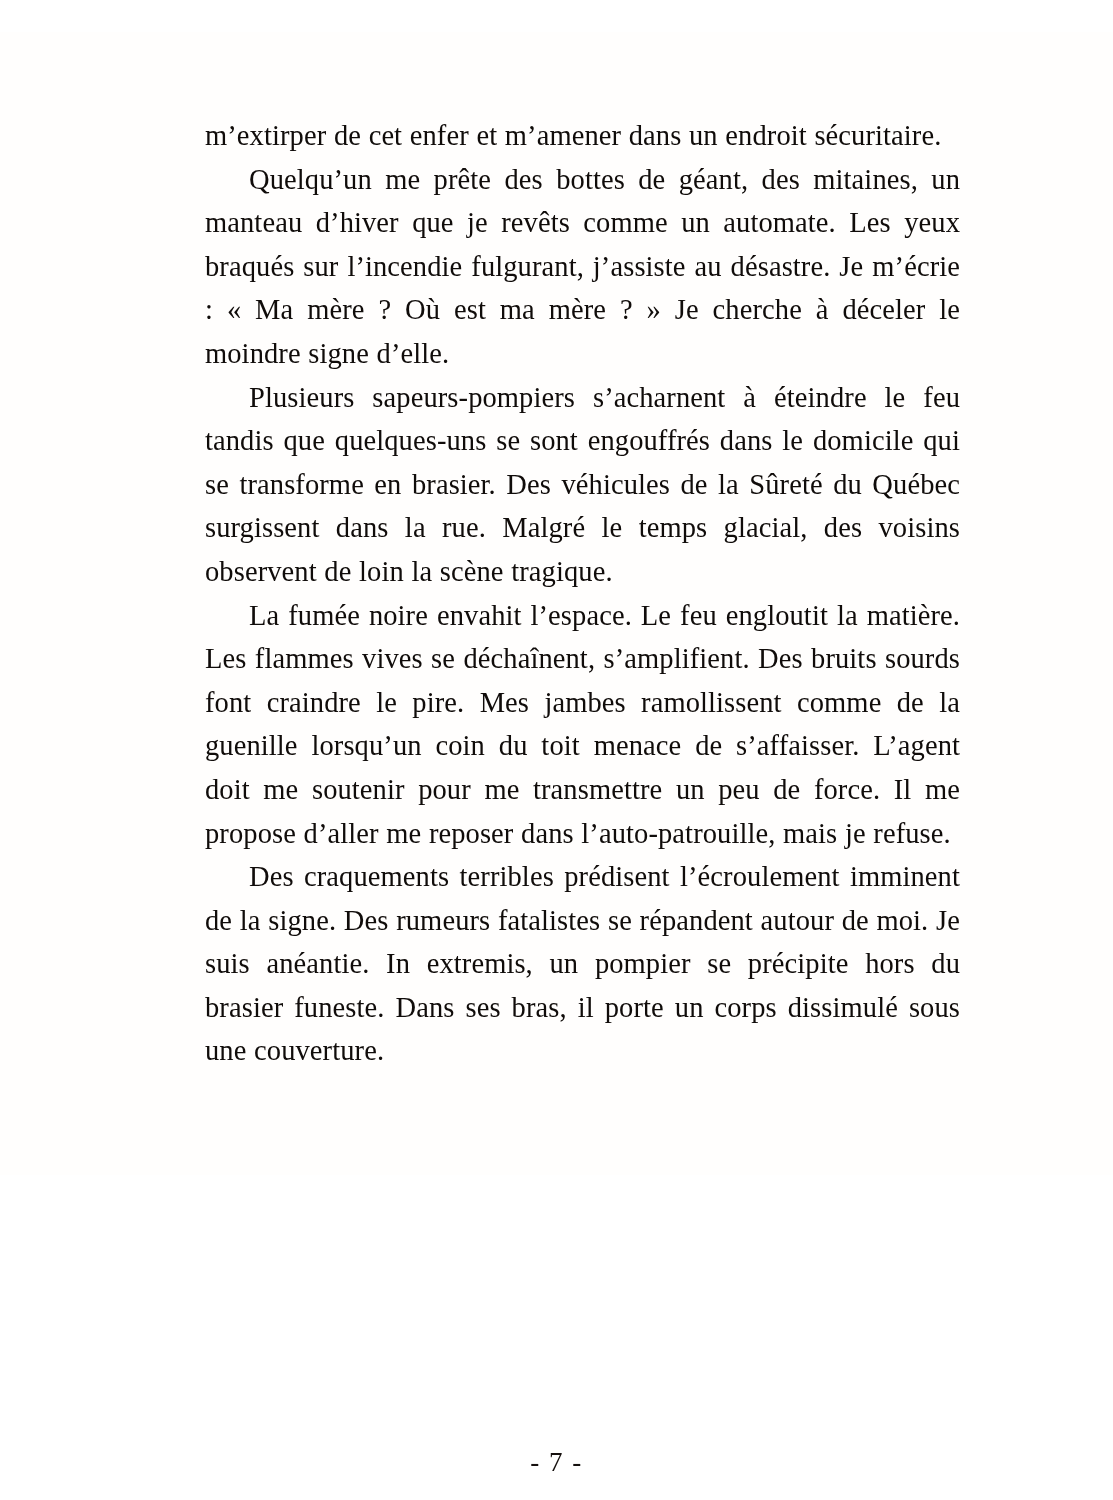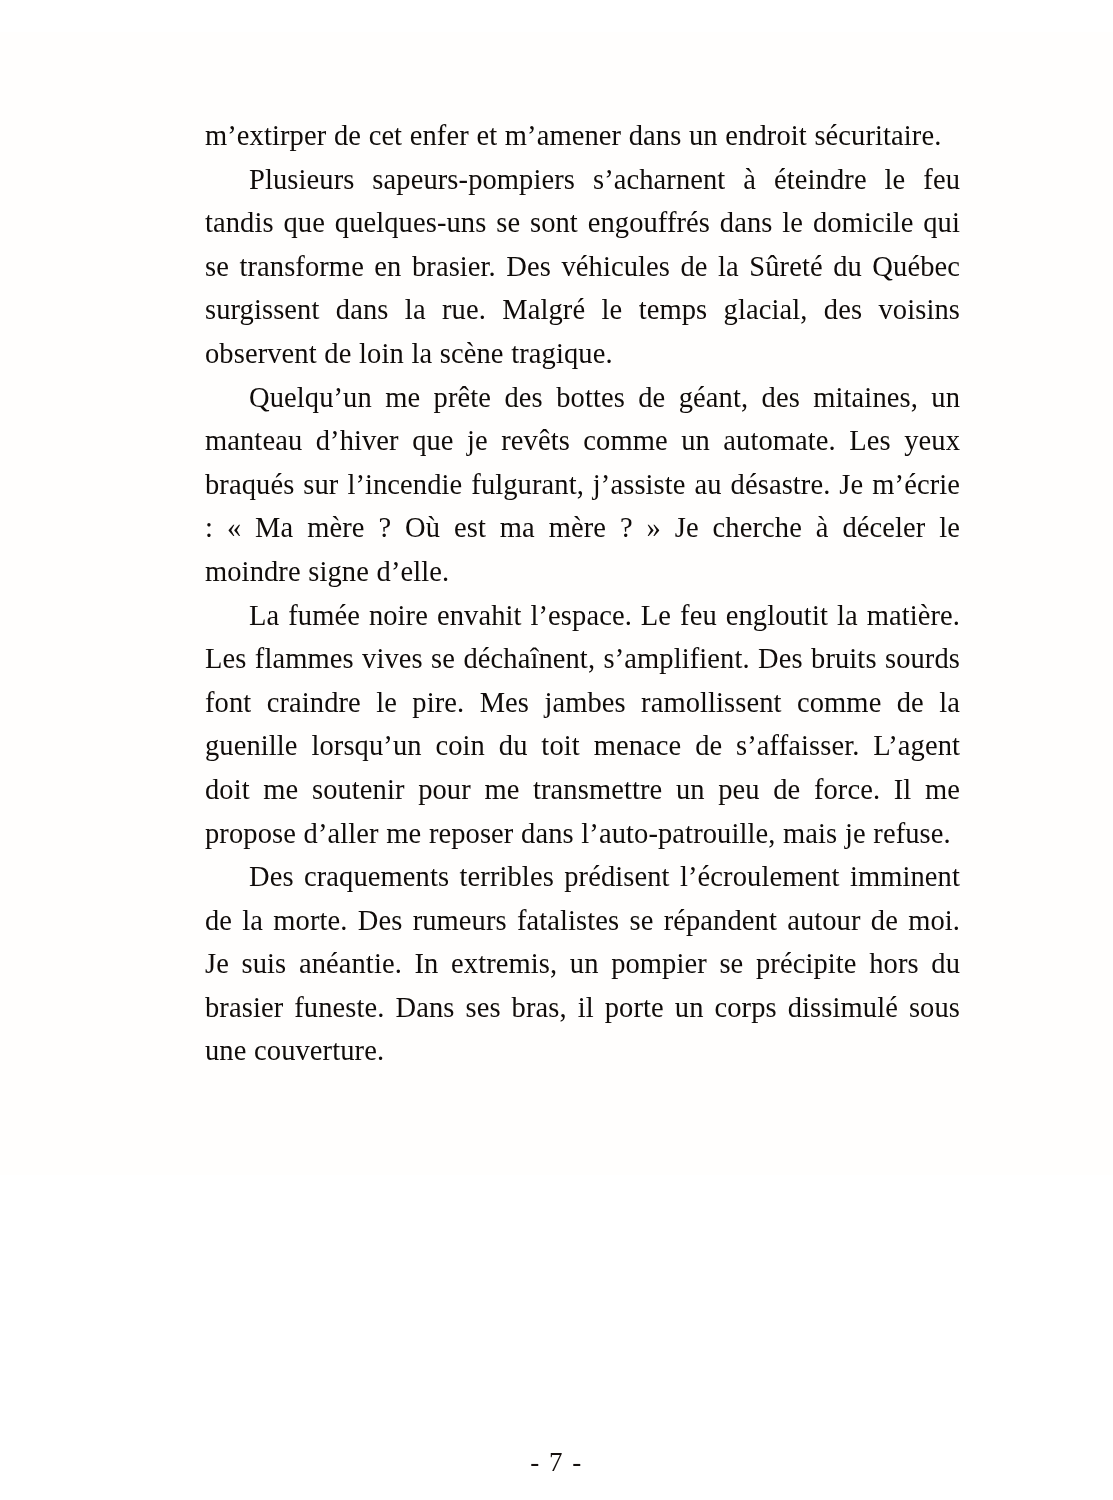--- a/index.html
+++ b/index.html
@@ -56,19 +56,19 @@
     letter-spacing: 1.5px;
     color: #15100e;
   }
 </style>
 </head>
 <body>
 
 <div class="page">
   <div class="text-block">
     <p class="para first">m’extirper de cet enfer et m’amener dans un endroit sécuritaire.</p>
+    <p class="para indent">Quelqu’un me prête des bottes de géant, des mitaines, un manteau d’hiver que je revêts comme un automate. Les yeux braqués sur l’incendie fulgurant, j’assiste au désastre. Je m’écrie : « Ma mère ? Où est ma mère ? » Je cherche à déceler le moindre signe d’elle.</p>
     <p class="para indent">Plusieurs sapeurs-pompiers s’acharnent à éteindre le feu tandis que quelques-uns se sont engouffrés dans le domicile qui se transforme en brasier. Des véhicules de la Sûreté du Québec surgissent dans la rue. Malgré le temps glacial, des voisins observent de loin la scène tragique.</p>
-    <p class="para indent">Quelqu’un me prête des bottes de géant, des mitaines, un manteau d’hiver que je revêts comme un automate. Les yeux braqués sur l’incendie fulgurant, j’assiste au désastre. Je m’écrie : « Ma mère ? Où est ma mère ? » Je cherche à déceler le moindre signe d’elle.</p>
     <p class="para indent">La fumée noire envahit l’espace. Le feu engloutit la matière. Les flammes vives se déchaînent, s’amplifient. Des bruits sourds font craindre le pire. Mes jambes ramollissent comme de la guenille lorsqu’un coin du toit menace de s’affaisser. L’agent doit me soutenir pour me transmettre un peu de force. Il me propose d’aller me reposer dans l’auto-patrouille, mais je refuse.</p>
-    <p class="para indent">Des craquements terribles prédisent l’écroulement imminent de la morte. Des rumeurs fatalistes se répandent autour de moi. Je suis anéantie. In extremis, un pompier se précipite hors du brasier funeste. Dans ses bras, il porte un corps dissimulé sous une couverture.</p>
+    <p class="para indent">Des craquements terribles prédisent l’écroulement imminent de la signe. Des rumeurs fatalistes se répandent autour de moi. Je suis anéantie. In extremis, un pompier se précipite hors du brasier funeste. Dans ses bras, il porte un corps dissimulé sous une couverture.</p>
   </div>
   <div class="folio">- 7 -</div>
 </div>
 
 </body></html>

